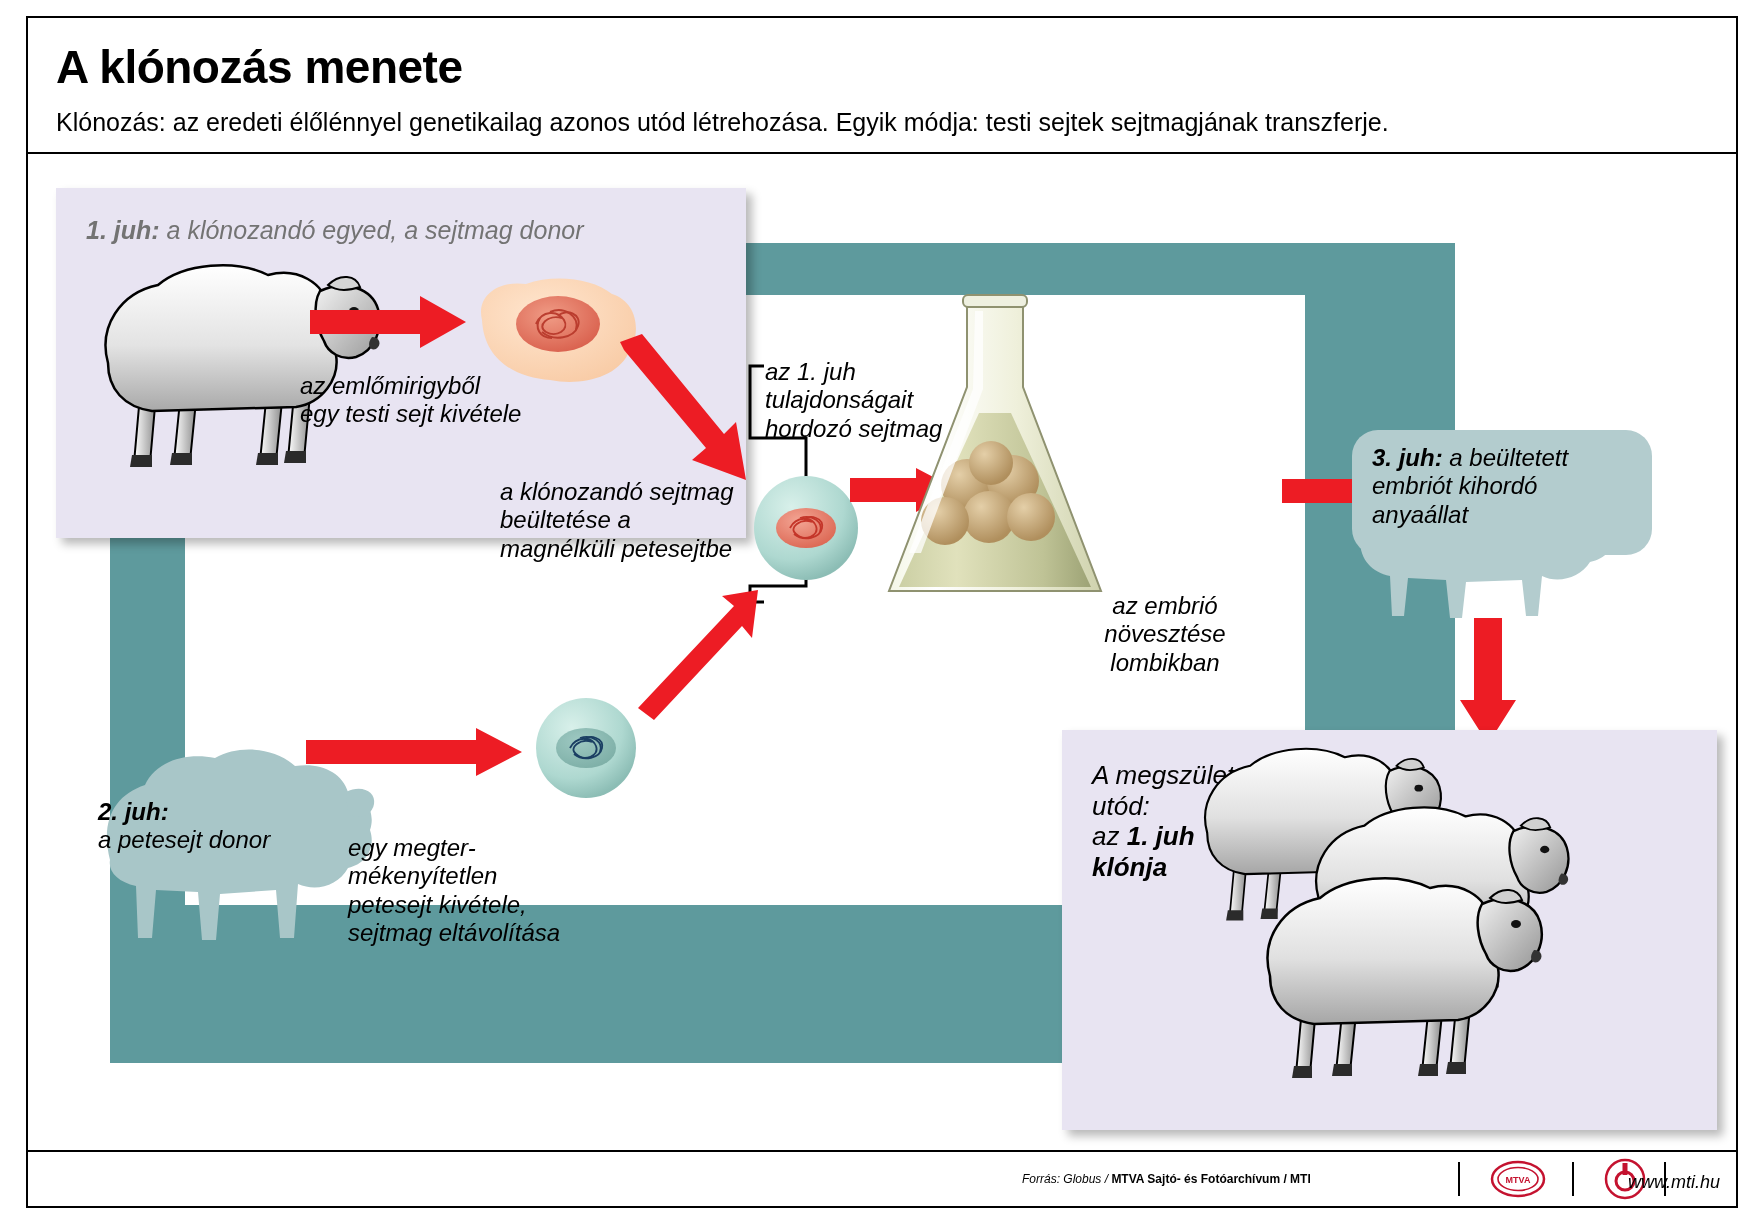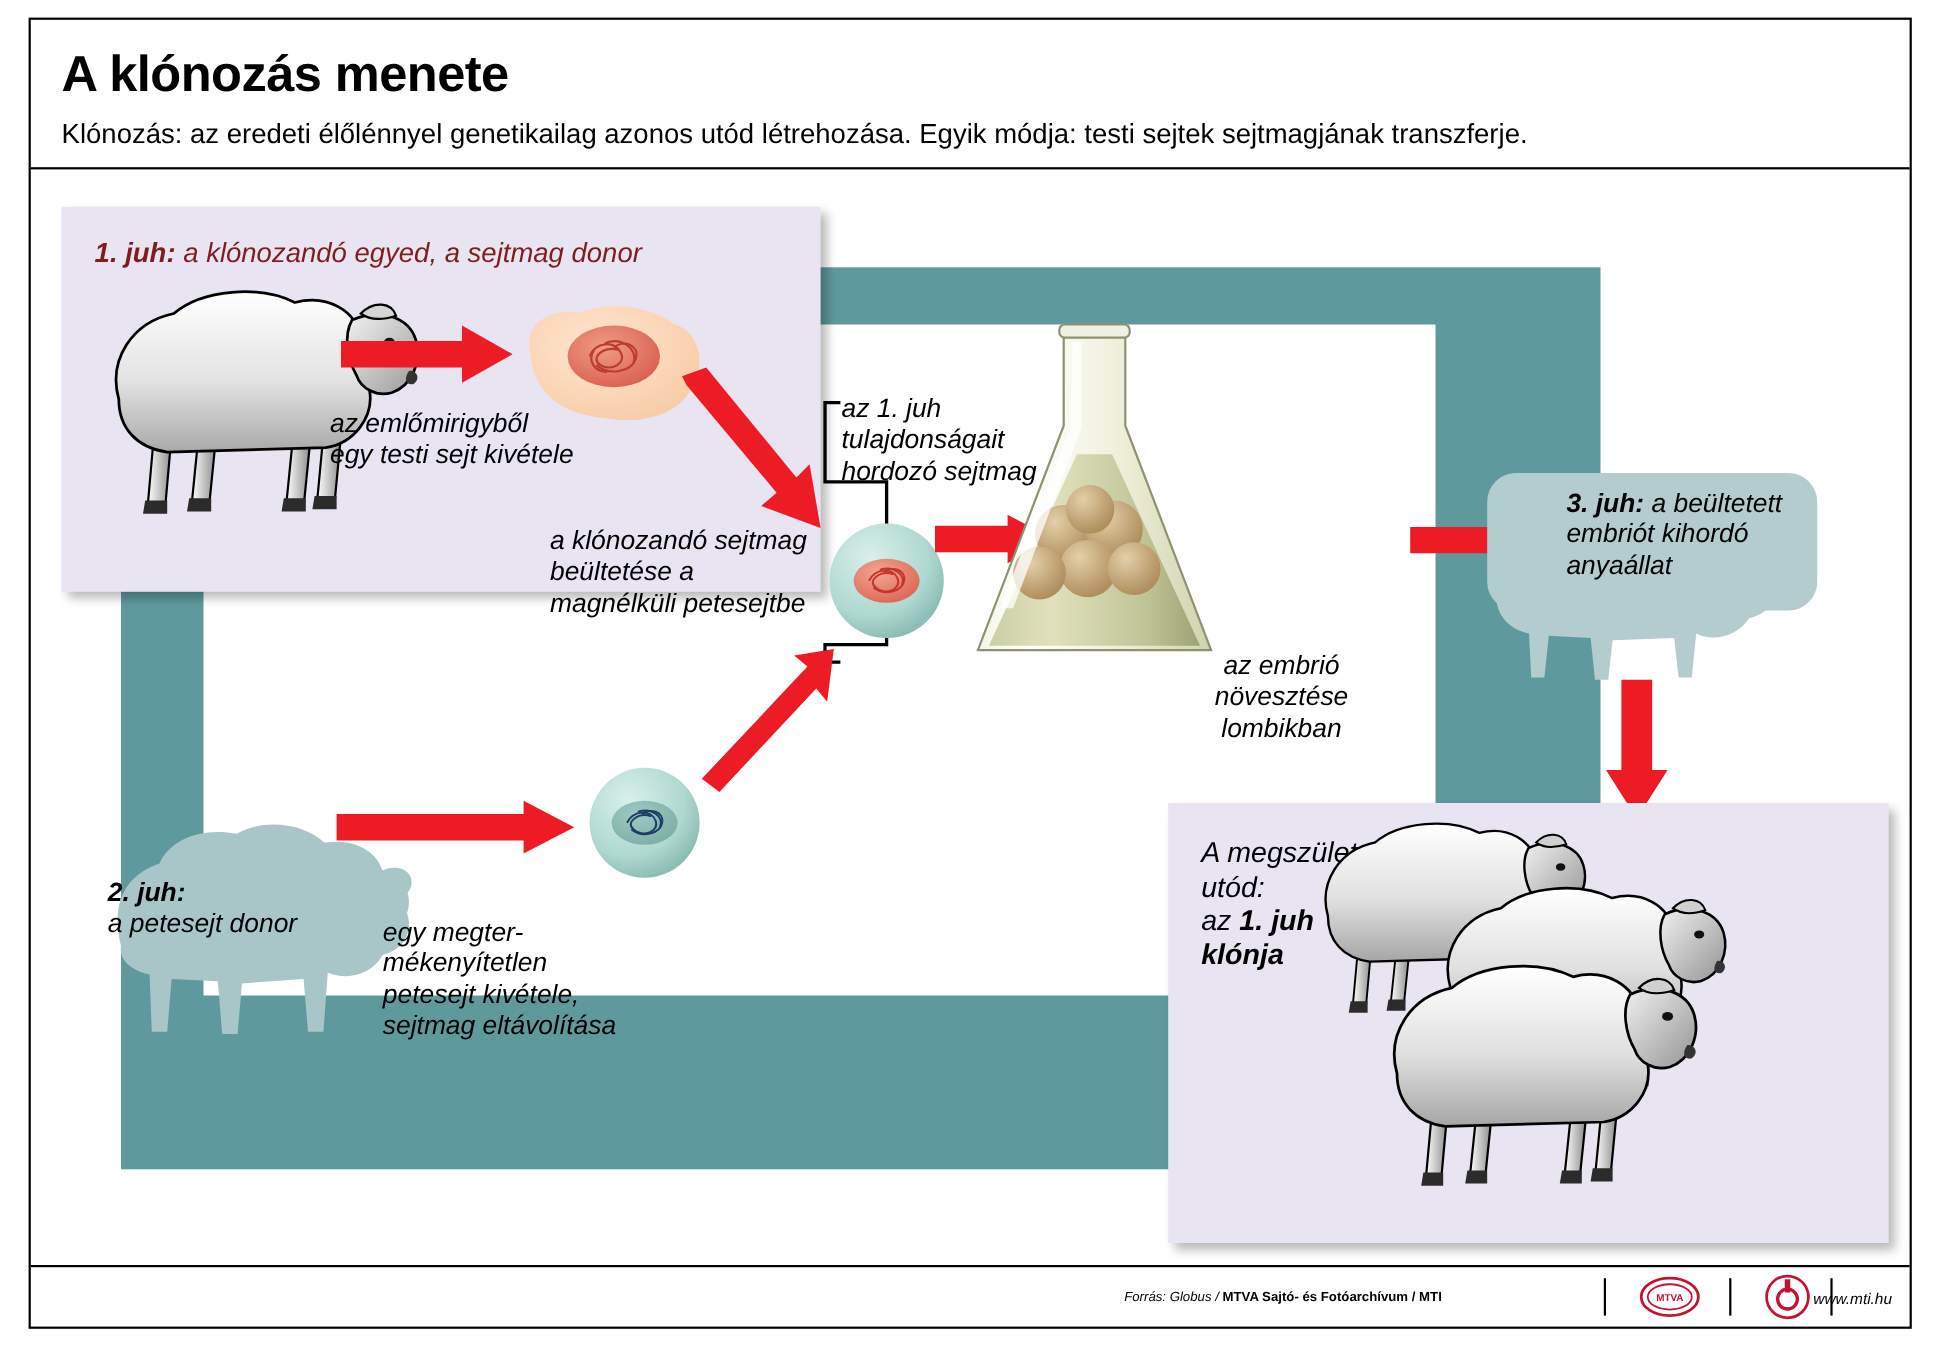--- a/index.html
+++ b/index.html
@@ -85,21 +85,21 @@
     background: #e8e4f2;
     box-shadow: 6px 6px 9px rgba(0,0,0,0.28);
   }
   #panel-donor   { left: 56px;  top: 188px;  width: 690px;  height: 350px; }
   #panel-offspr  { left: 1062px; top: 730px; width: 655px;  height: 400px; }
 
   .panel-heading {
     position: absolute;
     font-size: 25px;
     font-style: italic;
-    color: #7f1d1d;
+    color: #737373;
     white-space: nowrap;
   }
   .panel-heading b { font-weight: bold; font-style: italic; }
 
   .caption {
     position: absolute;
     font-size: 24px;
     font-style: italic;
     color: #000;
     line-height: 1.18;
@@ -416,21 +416,21 @@
              C280 74 290 90 284 108 C288 124 278 138 260 142
              C250 158 228 164 212 156
              L208 196 L196 196 L192 160
              L136 162 L132 198 L120 198 L116 160
              L78 158 L74 196 L62 196 L60 156
              C42 152 30 140 30 120 Z" fill="#b3ccce"></path>
     <path d="M256 68 C272 60 288 70 286 82 C284 94 268 98 258 90 Z" fill="#b3ccce"></path>
   </svg>
 
   <div class="teal-plate"></div>
-  <div class="caption" style="left:1424px;top:444px;width:280px;">
+  <div class="caption" style="left:1372px;top:444px;width:280px;">
     <div><b style="font-weight:bold;">3. juh:</b><span> a beültetett</span></div>
     <div>embriót kihordó</div>
     <div>anyaállat</div>
   </div>
 
   <svg class="arrow" style="left:1462px;top:618px;" width="58" height="128">
     <path d="M12 0 L40 0 L40 82 L54 82 L26 126 L-2 82 L12 82 Z" fill="#ed1c24"></path>
   </svg>
 
   <div class="caption" style="left:98px;top:798px;width:240px;">
@@ -544,14 +544,14 @@
   <div class="sep" style="left:1572px;"></div>
 
   <svg class="logo-round" style="left:1604px;">
     <circle cx="21" cy="21" r="19" fill="none" stroke="#c4122f" stroke-width="2.5"></circle>
     <circle cx="21" cy="23" r="9" fill="none" stroke="#c4122f" stroke-width="3"></circle>
     <rect x="18.5" y="5" width="5" height="12" fill="#c4122f"></rect>
   </svg>
 
   <div class="sep" style="left:1664px;"></div>
 
-  <div class="url" style="left:1682px;font-size:14px;left:auto;right:44px;">www.mti.hu</div>
+  <div class="url" style="left:1682px;font-size:18px;left:auto;right:44px;">www.mti.hu</div>
 </div>
 
 </body></html>

